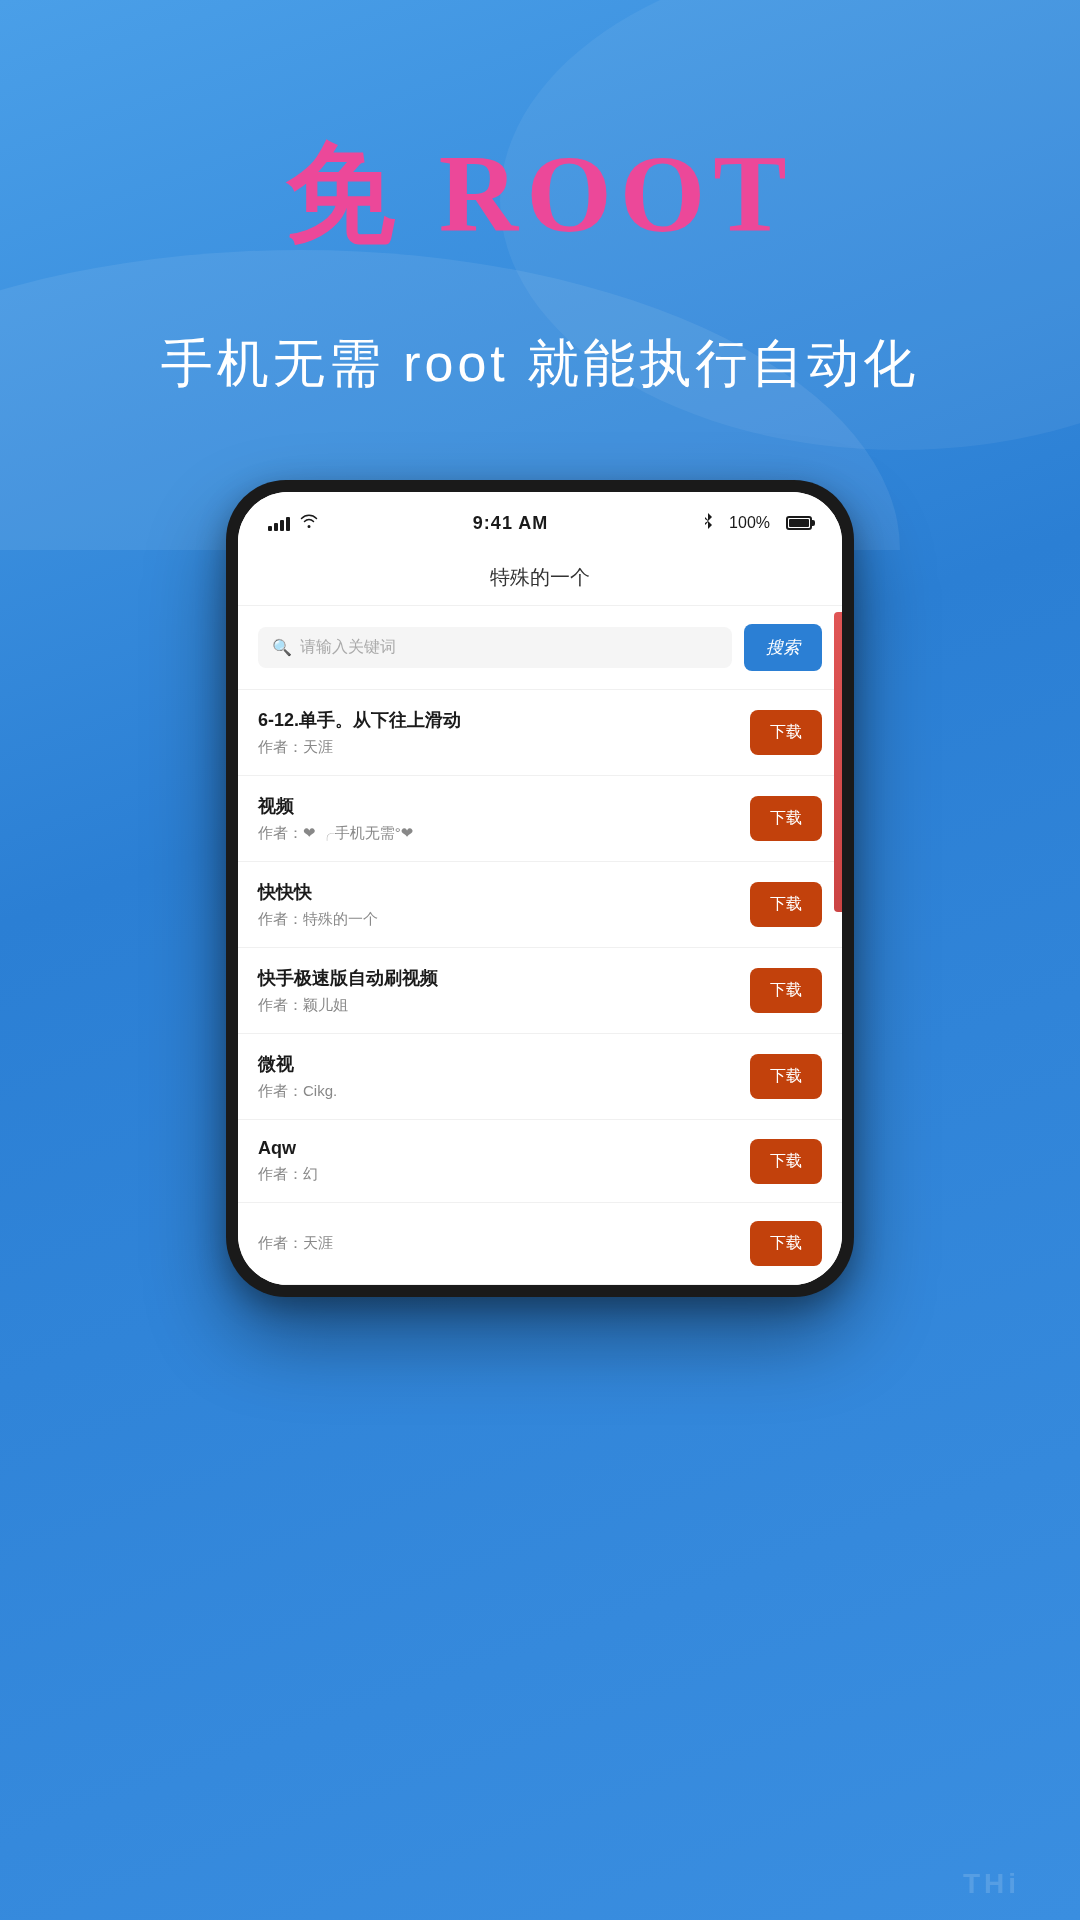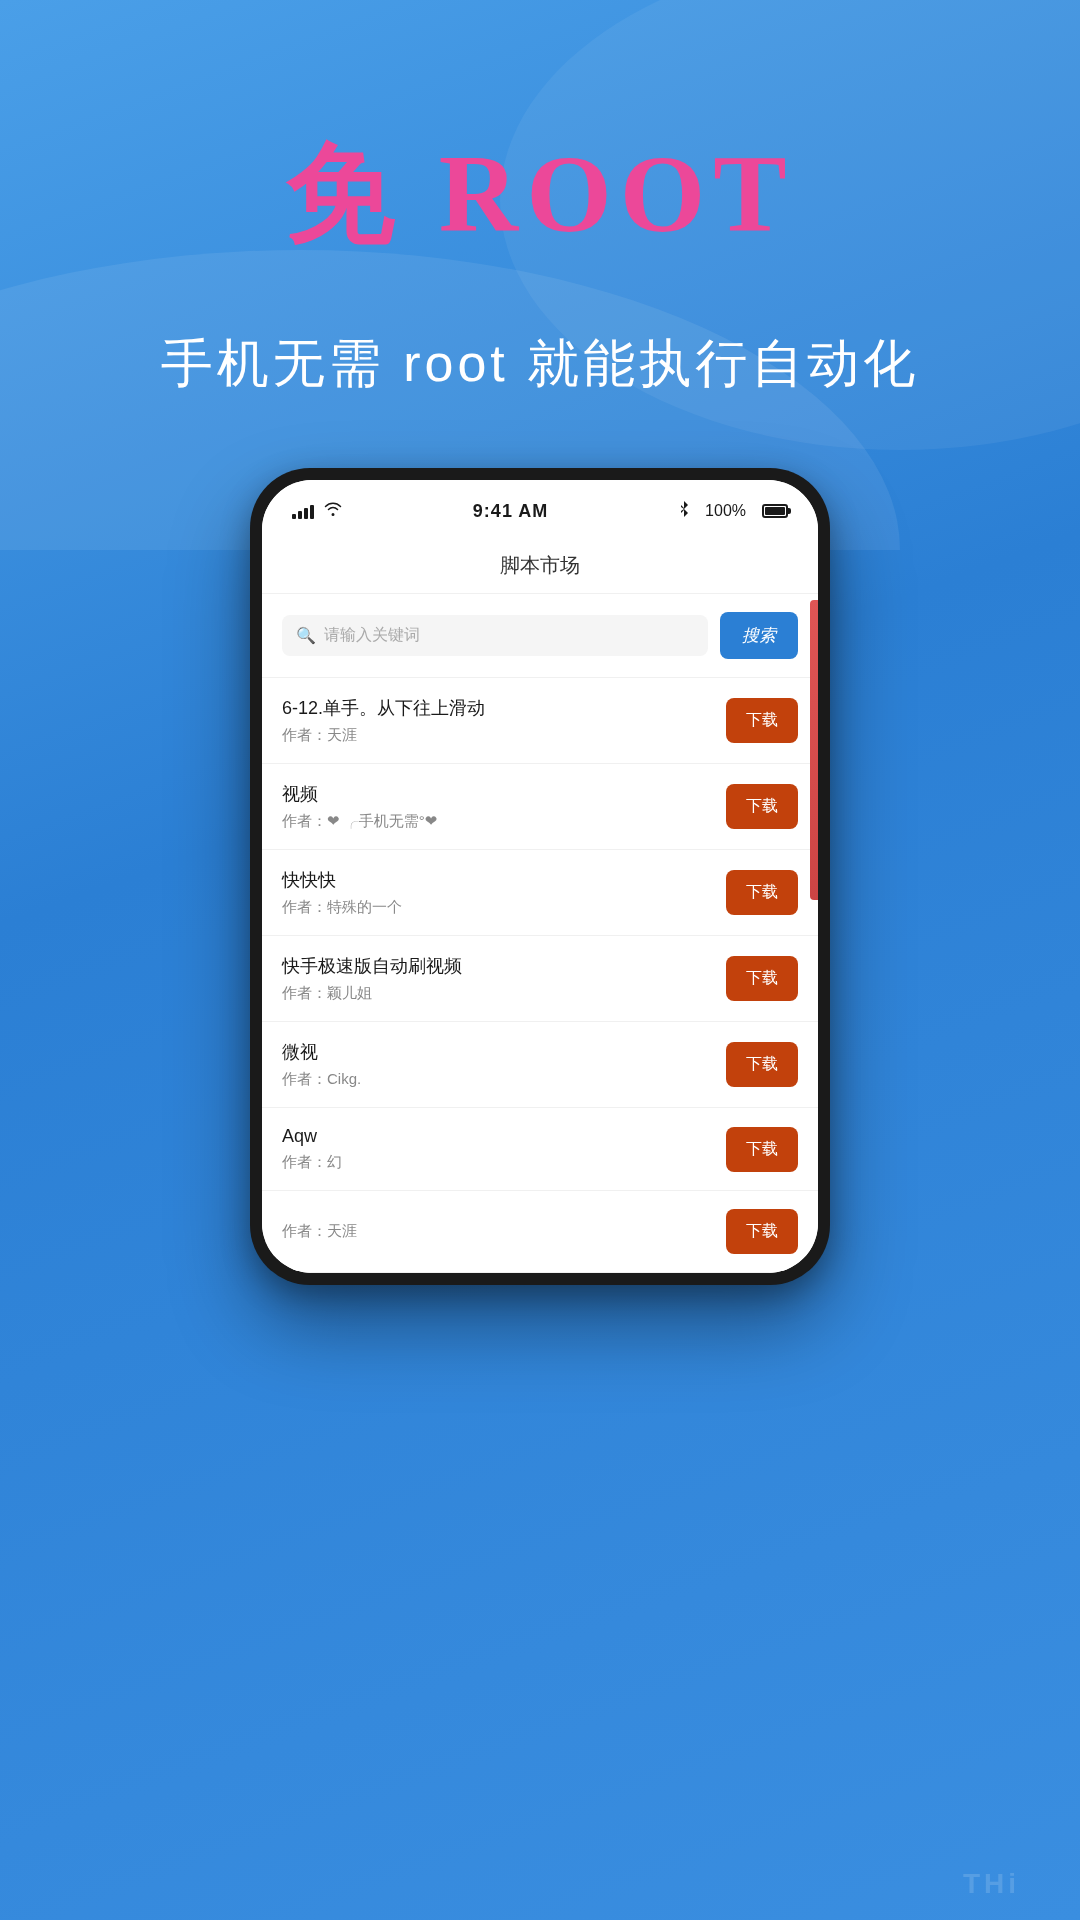--- a/index.html
+++ b/index.html
@@ -45,24 +45,24 @@
       font-size: 52px;
       font-weight: 400;
       color: #ffffff;
       letter-spacing: 4px;
       font-family: 'PingFang SC', 'Microsoft YaHei', sans-serif;
     }
 
     
     .phone-container {
       position: absolute;
-      top: 468px;
+      top: 480px;
       left: 50%;
       transform: translateX(-50%);
-      width: 580px;
+      width: 628px;
       z-index: 2;
     }
 
     .phone-outer {
       background: #1a1a1a;
       border-radius: 60px;
       padding: 12px;
       box-shadow: 0 40px 80px rgba(0,0,0,0.4), 0 10px 30px rgba(0,0,0,0.3);
       position: relative;
     }
@@ -232,21 +232,21 @@
       padding: 18px 20px;
       border-bottom: 1px solid #f0f0f0;
     }
 
     .item-content {
       flex: 1;
     }
 
     .item-name {
       font-size: 18px;
-      font-weight: 400;
+      font-weight: 700;
       color: #1a1a1a;
       margin-bottom: 6px;
     }
 
     .item-author {
       font-size: 15px;
       color: #888888;
     }
 
     .download-btn {
@@ -327,21 +327,21 @@
             </svg>
           </span>
           <span class="battery-text">100%</span>
           <div class="battery-icon">
             <div class="battery-fill"></div>
           </div>
         </div>
       </div>
 
       <div class="app-header">
-        <span class="app-title-text">脚本市场</span>
+        <span class="app-title-text">特殊的一个</span>
       </div>
 
       <div class="search-section">
         <div class="search-input-wrapper">
           <span class="search-icon-char">🔍</span>
           <span class="search-placeholder-text">请输入关键词</span>
         </div>
         <button class="search-button">搜索</button>
       </div>
 

